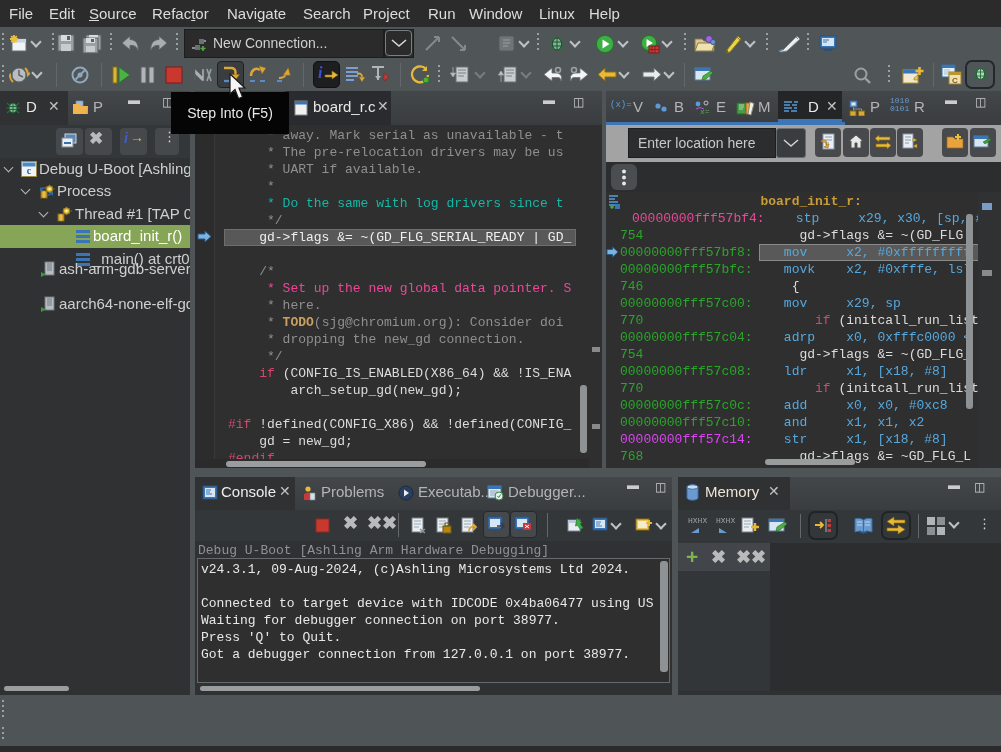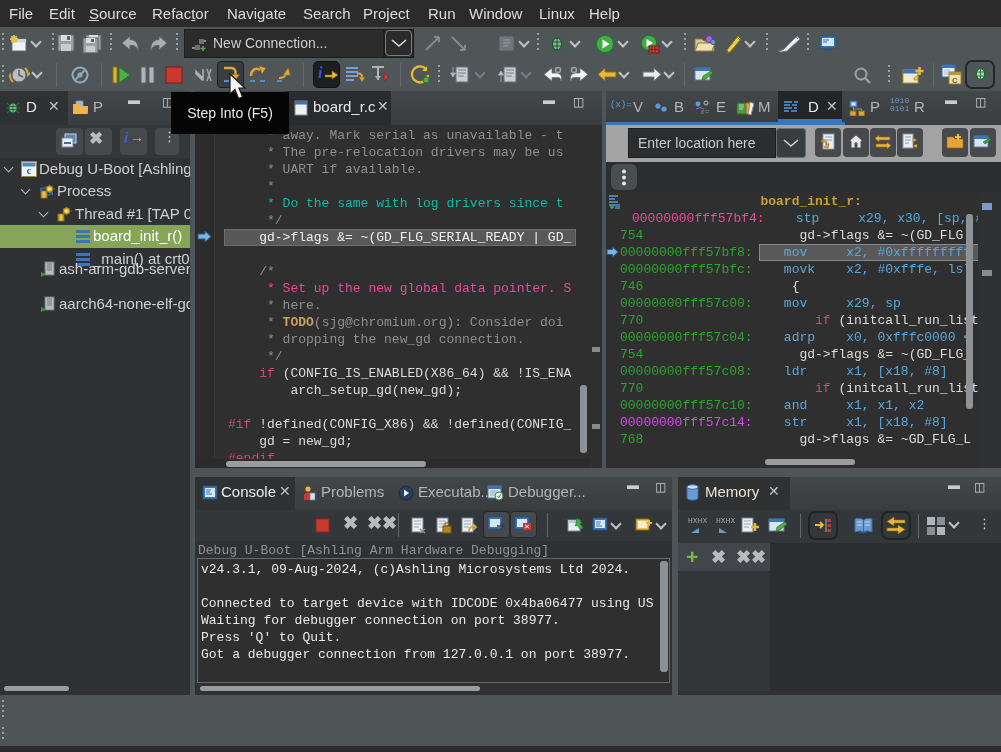--- a/index.html
+++ b/index.html
@@ -536,20 +536,21 @@
 <div><span style="color:#2aa52a;">754</span>                    gd-&gt;flags &amp;= ~(GD_FLG</div>
 <div><span style="color:#2aa52a;">00000000fff57bf8:</span> <span style="background:#595959;box-shadow:0 0 0 1px #8a8a8a;color:#57a8dc;padding-right:11px;">   mov     x2, #0xfffffffff</span></div>
 <div><span style="color:#2aa52a;">00000000fff57bfc:</span><span style="color:#57a8dc;">    movk    x2, #0xfffe, lsl</span></div>
 <div><span style="color:#2aa52a;">746</span>                   {</div>
 <div><span style="color:#2aa52a;">00000000fff57c00:</span><span style="color:#57a8dc;">    mov     x29, sp</span></div>
 <div><span style="color:#2aa52a;">770</span>                      <span style="color:#d6476e;">if</span> (initcall_run_list(</div>
 <div><span style="color:#2aa52a;">00000000fff57c04:</span><span style="color:#57a8dc;">    adrp    x0, 0xfffc0000 &lt;</span></div>
 <div><span style="color:#2aa52a;">754</span>                    gd-&gt;flags &amp;= ~(GD_FLG_</div>
 <div><span style="color:#2aa52a;">00000000fff57c08:</span><span style="color:#57a8dc;">    ldr     x1, [x18, #8]</span></div>
 <div><span style="color:#2aa52a;">770</span>                      <span style="color:#d6476e;">if</span> (initcall_run_list(</div>
+<div><span style="color:#2aa52a;">00000000fff57c0c:</span><span style="color:#57a8dc;">    add     x0, x0, #0xc8</span></div>
 <div><span style="color:#2aa52a;">00000000fff57c10:</span><span style="color:#57a8dc;">    and     x1, x1, x2</span></div>
 <div><span style="color:#d946ef;margin-top:48px;">00000000fff57c14:</span><span style="color:#57a8dc;">    str     x1, [x18, #8]</span></div>
 <div><span style="color:#2aa52a;">768</span>                    gd-&gt;flags &amp;= ~GD_FLG_L</div>
       </div>
 
       <svg class="abs" style="left:0;top:54px;" width="13" height="12" viewBox="0 0 13 12">
           <path d="M1 3.5h5.5V1L12 6l-5.5 5V8.5H1z" fill="#7ab2e2" stroke="#2a5a8a" stroke-width="1"></path>
         </svg>
 
       <div class="abs" style="left:357px;top:0;width:13px;height:258px;">

